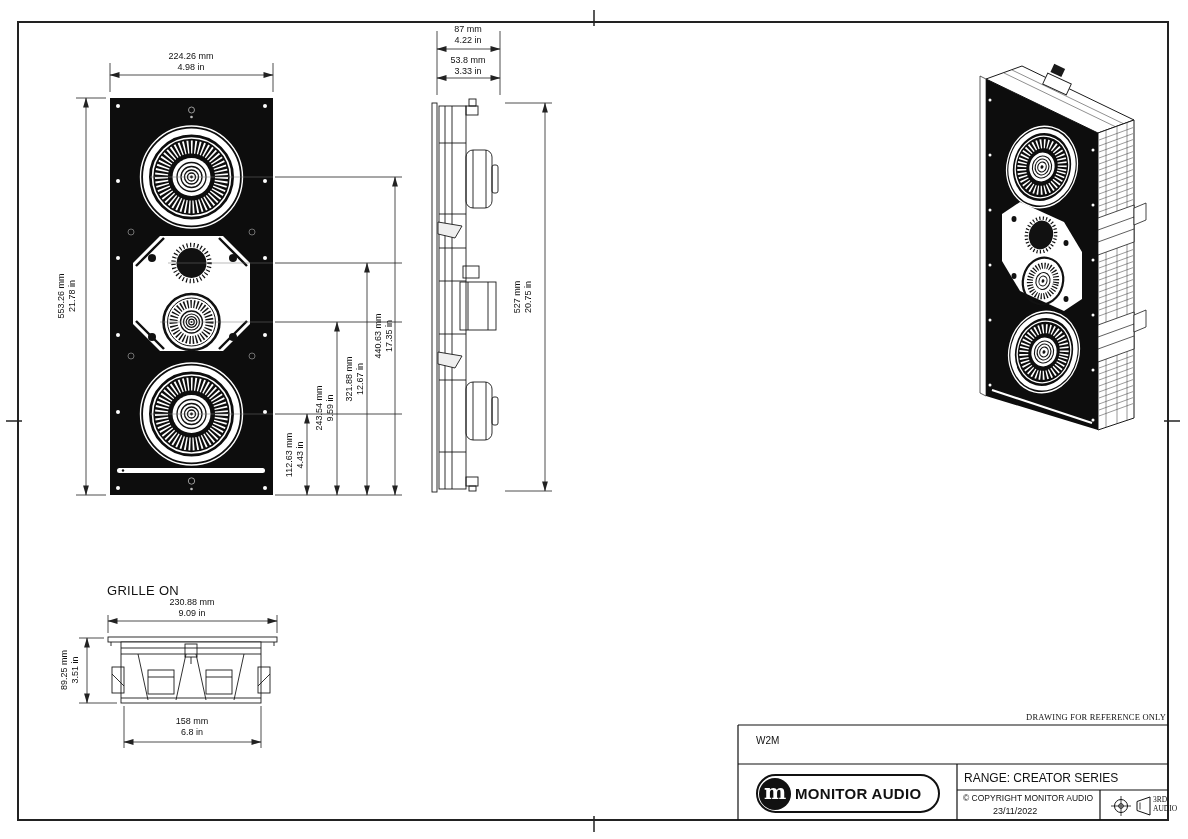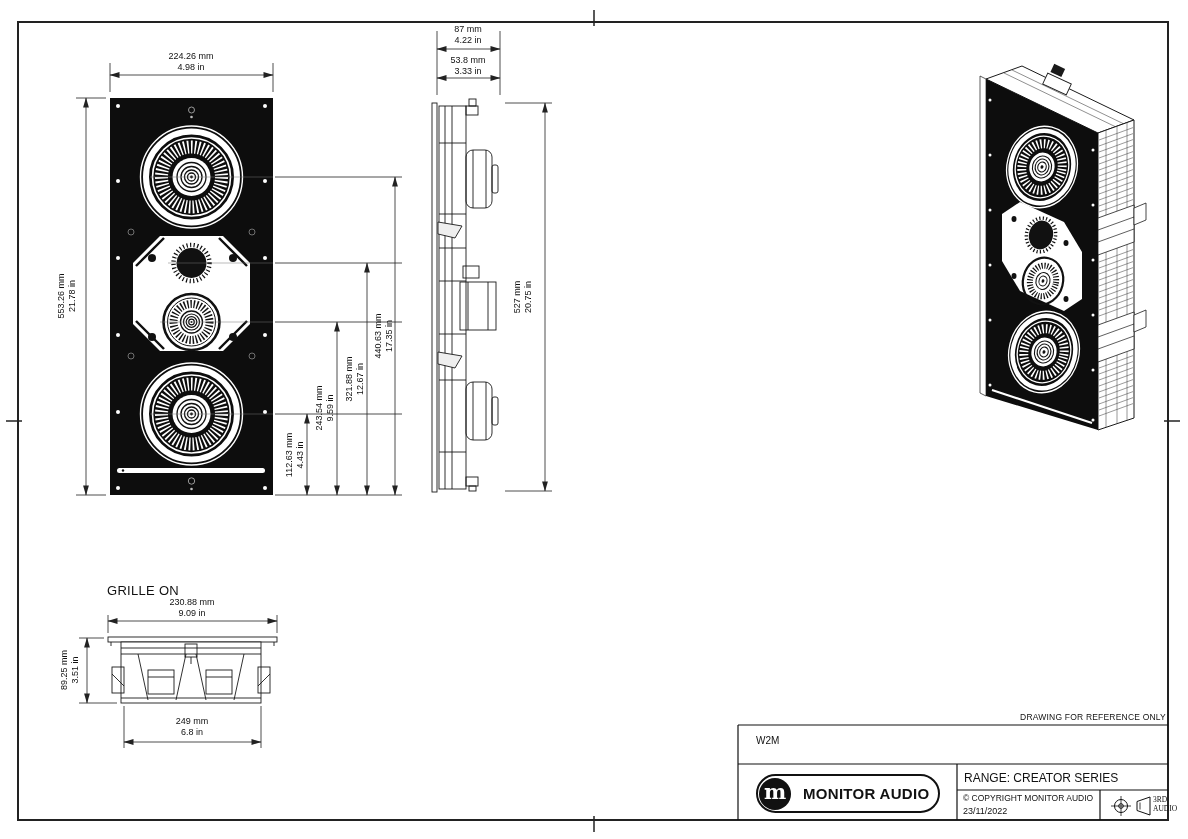--- a/index.html
+++ b/index.html
@@ -3,33 +3,33 @@
 <meta charset="utf-8">
 <style>
   html,body{margin:0;padding:0;background:#fff;}
   .sheet{position:relative;width:1188px;height:839px;background:#ffffff;
          font-family:"Liberation Sans",sans-serif;color:#111;overflow:hidden;}
   svg.art{position:absolute;left:0;top:0;}
   .label{position:absolute;text-align:center;font-size:9px;line-height:1.2;
          transform:translate(-50%,-50%);white-space:nowrap;color:#111;}
   .label.rot{transform:translate(-50%,-50%) rotate(-90deg);}
   .grille-title{position:absolute;left:107px;top:583px;font-size:13px;letter-spacing:.3px;}
-  .ref-note{position:absolute;right:22px;top:712px;font-size:8.5px;letter-spacing:.2px;}
+  .ref-note{position:absolute;right:22px;top:712px;font-size:8.5px;letter-spacing:.2px;font-family:Liberation Serif, serif;}
   .tb-model{position:absolute;left:756px;top:735px;font-size:10px;}
   .tb-range{position:absolute;left:964px;top:771px;font-size:12px;}
   .tb-copy{position:absolute;left:963px;top:793px;font-size:8.5px;text-align:right;}
-  .tb-date{position:absolute;left:963px;top:806px;font-size:9px;}
+  .tb-date{position:absolute;left:993px;top:806px;font-size:9px;}
   .tb-proj{position:absolute;left:1153px;top:795px;font-size:7.5px;line-height:1.2;font-family:Liberation Serif, serif;}
   .logo{position:absolute;left:756px;top:774px;width:184px;height:39px;box-sizing:border-box;
         border:2.5px solid #111;border-radius:20px;display:flex;align-items:center;background:#fff;}
   .logo-circle{width:32px;height:32px;border-radius:50%;background:#111;margin-left:1px;
         display:flex;align-items:center;justify-content:center;flex:0 0 auto;}
   .logo-m{color:#fff;font-family:"DejaVu Serif",serif;font-weight:bold;font-size:21px;line-height:1;
         transform:translateY(-2px);}
-  .logo-text{font-weight:bold;font-size:15px;letter-spacing:.3px;margin-left:12px;white-space:nowrap;}
+  .logo-text{font-weight:bold;font-size:15px;letter-spacing:.3px;margin-left:4px;white-space:nowrap;}
 </style>
 </head>
 <body>
 
 <div class="sheet">
 
 <svg class="art" width="1188" height="839" viewBox="0 0 1188 839">
   <defs>
     <marker id="arr" markerWidth="11" markerHeight="8" refX="10" refY="3.5" orient="auto-start-reverse" markerUnits="userSpaceOnUse">
       <path d="M10.5,3.5 L0.5,0.6 L0.5,6.4 Z" fill="#222"></path>
@@ -384,21 +384,21 @@
   <div class="grille-title">GRILLE ON</div>
   <div class="label" style="left:192px;top:608px">
     <div>230.88 mm</div>
     <div>9.09 in</div>
   </div>
   <div class="label rot" style="left:70px;top:670px">
     <div>89.25 mm</div>
     <div>3.51 in</div>
   </div>
   <div class="label" style="left:192px;top:727px">
-    <div>249 mm</div>
+    <div>158 mm</div>
     <div>6.8 in</div>
   </div>
 
   <div class="ref-note">DRAWING FOR REFERENCE ONLY</div>
   <div class="tb-model">W2M</div>
   <div class="tb-range">RANGE: CREATOR SERIES</div>
   <div class="tb-copy">© COPYRIGHT MONITOR AUDIO</div>
   <div class="tb-date">23/11/2022</div>
   <div class="tb-proj">
     <div>3RD</div>

